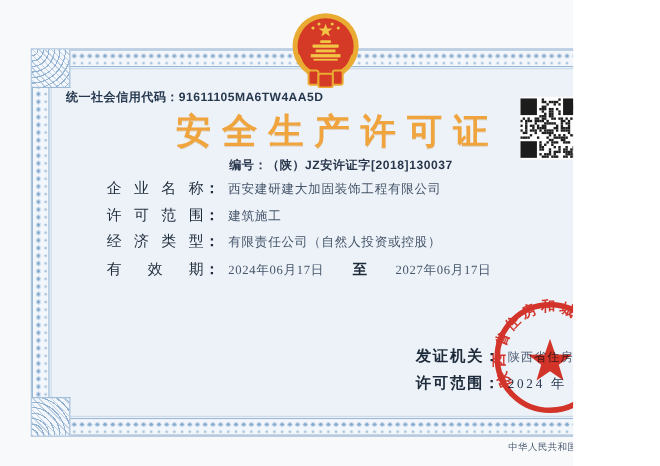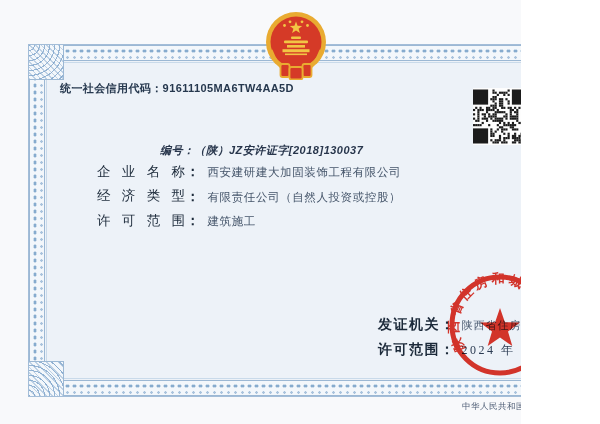--- a/index.html
+++ b/index.html
@@ -33,22 +33,22 @@
   .inner-line{position:absolute;left:17px;top:17px;right:17px;bottom:17px;
               border:1px solid #c9daea;pointer-events:none;}
   
   .emblem{position:absolute;left:263px;top:10px;width:66px;height:70px;z-index:5;}
   
   .credit{position:absolute;left:60px;top:81px;font-size:11px;font-weight:bold;
           color:#26384e;letter-spacing:.4px;white-space:nowrap;}
   .title{position:absolute;left:150px;top:98px;width:300px;margin:0;text-align:center;
          font-size:32px;font-weight:bold;color:#efa43e;letter-spacing:10px;text-indent:10px;
          white-space:nowrap;text-shadow:0 1px 0 rgba(187,115,22,.25);}
-  .serial{position:absolute;left:160px;top:143px;width:300px;text-align:left;
-          font-size:11px;font-weight:bold;color:#28364c;letter-spacing:.5px;white-space:nowrap;font-style:italic;}
+  .serial{position:absolute;left:160px;top:143px;width:300px;text-align:center;
+          font-size:11px;font-weight:bold;color:#28364c;letter-spacing:.5px;white-space:nowrap;}
   .qr{position:absolute;left:473px;top:88px;width:54px;height:57px;background:#fdfdfd;}
   .qr svg{width:100%;height:100%;}
   .qr svg rect{fill:#1c1c1c;}
   
   .fields{position:absolute;left:97px;top:159px;}
   .frow{height:24.5px;line-height:24.5px;white-space:nowrap;}
   .flabel{display:inline-block;width:88px;text-align:justify;text-align-last:justify;
           font-size:13.5px;font-weight:normal;color:#1c2a3a;vertical-align:middle;}
   .fcolon{font-size:13.5px;font-weight:bold;color:#1c2a3a;margin-left:1px;}
   .fvalue{font-family:"Liberation Serif",serif;font-size:11.5px;color:#45556a;
@@ -100,20 +100,21 @@
     <rect x="22" y="43.5" width="22" height="1.6" fill="#f2c544"></rect>
     <path d="M8,40 Q14,56 24,62" stroke="#e9ab31" stroke-width="3" fill="none"></path>
     <path d="M58,40 Q52,56 42,62" stroke="#e9ab31" stroke-width="3" fill="none"></path>
     <rect x="17.5" y="54" width="9" height="13" rx="2" fill="#d53a27" stroke="#e9ab31" stroke-width="1.8"></rect>
     <rect x="39.5" y="54" width="9" height="13" rx="2" fill="#d53a27" stroke="#e9ab31" stroke-width="1.8"></rect>
     <rect x="26.5" y="57" width="13" height="12.5" rx="2" fill="#d53a27" stroke="#e9ab31" stroke-width="1.8"></rect>
   </svg>
 
   <div class="credit"><span>统一社会信用代码：</span><span>91611105MA6TW4AA5D</span></div>
 
+  <h1 class="title">安全生产许可证</h1>
 
   <div class="serial"><span>编号：</span><span>（陕）JZ安许证字[2018]130037</span></div>
 
   <div class="qr"><svg id="qr-svg" viewBox="0 0 54 54">
         <rect x="19.44" y="0.00" width="2.16" height="2.16"></rect>
         <rect x="34.56" y="0.00" width="2.16" height="2.16"></rect>
         <rect x="19.44" y="2.16" width="2.16" height="2.16"></rect>
         <rect x="21.60" y="2.16" width="2.16" height="2.16"></rect>
         <rect x="25.92" y="2.16" width="2.16" height="2.16"></rect>
         <rect x="28.08" y="2.16" width="2.16" height="2.16"></rect>
@@ -313,22 +314,23 @@
         <rect x="1.08" y="1.08" width="12.96" height="12.96" fill="none" stroke="#1c1c1c" stroke-width="2.16"></rect>
         <rect x="4.32" y="4.32" width="6.48" height="6.48"></rect>
         <rect x="39.96" y="1.08" width="12.96" height="12.96" fill="none" stroke="#1c1c1c" stroke-width="2.16"></rect>
         <rect x="43.2" y="4.32" width="6.48" height="6.48"></rect>
         <rect x="1.08" y="39.96" width="12.96" height="12.96" fill="none" stroke="#1c1c1c" stroke-width="2.16"></rect>
         <rect x="4.32" y="43.2" width="6.48" height="6.48"></rect>
       </svg></div>
 
   <div class="fields">
     <div class="frow"><span class="flabel">企业名称</span><span class="fcolon">：</span><span class="fvalue">西安建研建大加固装饰工程有限公司</span></div>
+    <div class="frow"><span class="flabel">许可范围</span><span class="fcolon">：</span><span class="fvalue">建筑施工</span></div>
     <div class="frow"><span class="flabel">经济类型</span><span class="fcolon">：</span><span class="fvalue">有限责任公司（自然人投资或控股）</span></div>
-    <div class="frow"><span class="flabel">许可范围</span><span class="fcolon">：</span><span class="fvalue">建筑施工</span></div>
+    <div class="frow"><span class="flabel">有效期</span><span class="fcolon">：</span><span class="fvalue">2024年06月17日</span><span class="vmid">至</span><span class="fvalue" style="margin-left:0">2027年06月17日</span></div>
   </div>
 
   <div class="issuer">
     <div class="irow"><span class="ilabel">发证机关：</span><span class="ivalue">陕西省住房和城乡建设厅</span></div>
     <div class="irow"><span class="ilabel">许可范围：</span><span class="ivalue date">2024 年 06 月 17 日</span></div>
   </div>
 
   <svg class="seal" viewBox="0 0 112 112">
     <circle cx="56" cy="56" r="48" fill="none" stroke="#e0261b" stroke-width="5"></circle>
     <polygon fill="#e0261b" points="56,39 60.9,53.2 76,53.5 64,62.6 68.3,77 56,68.4 43.7,77 48,62.6 36,53.5 51.1,53.2"></polygon>

